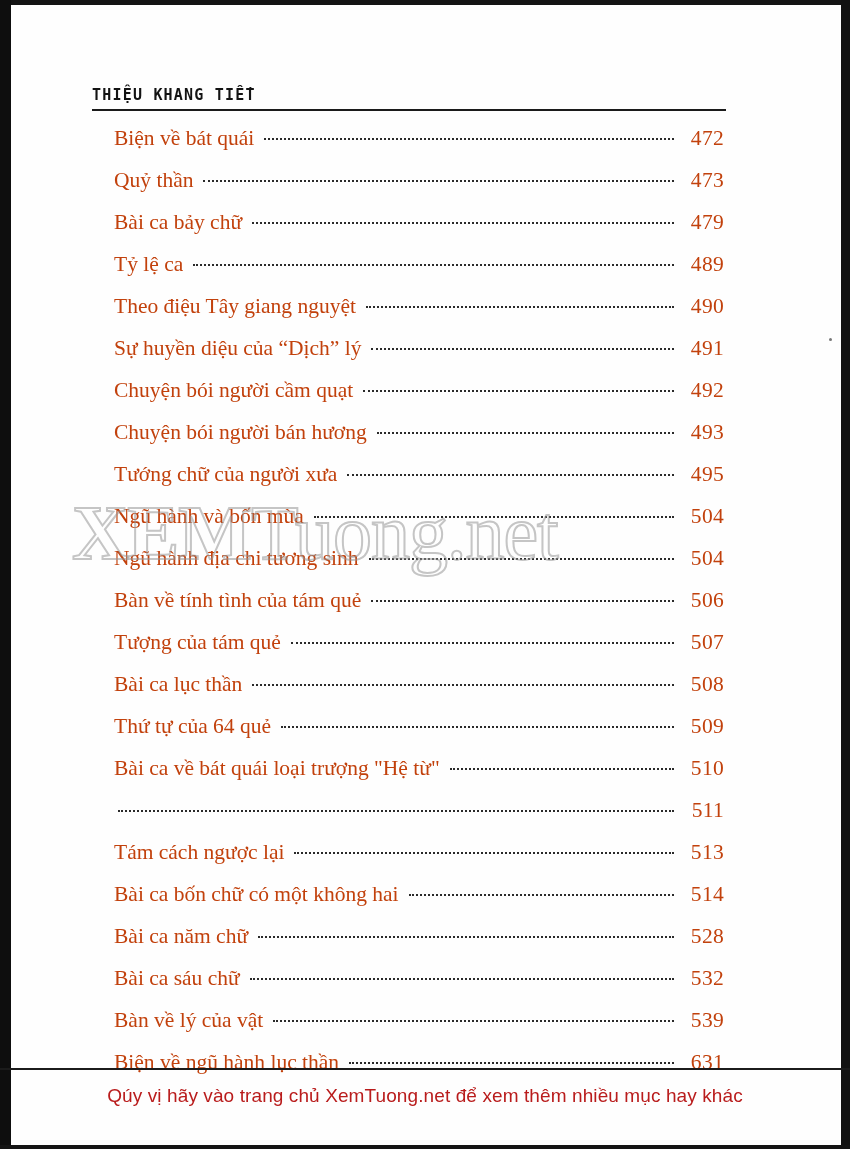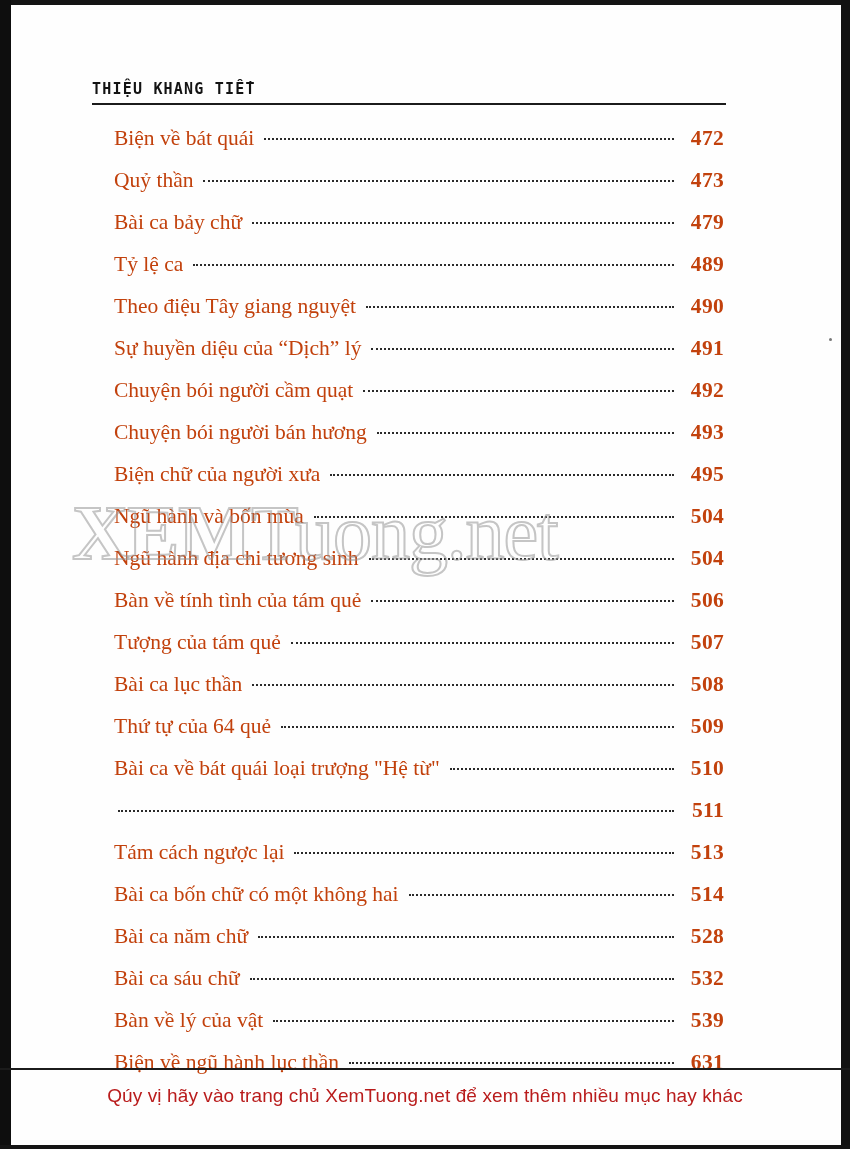--- a/index.html
+++ b/index.html
@@ -47,21 +47,21 @@
     position: absolute;
     left: 0; bottom: 0;
     width: 850px; height: 4px;
     background: #141414;
   }
 
   
   .header {
     position: absolute;
     left: 92px;
-    top: 80px;
+    top: 86px;
     width: 634px;
   }
   .header-title {
     font-family: "DejaVu Sans Mono", monospace;
     font-weight: bold;
     font-size: 15px;
     letter-spacing: 1.2px;
     color: #131313;
     padding-bottom: 5px;
     white-space: nowrap;
@@ -94,21 +94,21 @@
   }
   .toc-leader {
     flex: 1 1 auto;
     border-bottom: 2px dotted #2a2a2a;
     transform: translateY(-5px);
     margin: 0 4px;
     min-width: 18px;
   }
   .toc-page {
     flex: 0 0 auto;
-    font-weight: bold;
+    font-weight: normal;
     font-size: 21.5px;
     width: 46px;
     text-align: right;
     letter-spacing: 0.3px;
   }
 
   
   .speck {
     position: absolute;
     left: 829px;
@@ -230,21 +230,21 @@
       <span class="toc-page">492</span>
     </div>
 
     <div class="toc-row">
       <span class="toc-label">Chuyện bói người bán hương</span>
       <span class="toc-leader"></span>
       <span class="toc-page">493</span>
     </div>
 
     <div class="toc-row">
-      <span class="toc-label">Biện chữ của người xưa</span>
+      <span class="toc-label">Tướng chữ của người xưa</span>
       <span class="toc-leader"></span>
       <span class="toc-page">495</span>
     </div>
 
     <div class="toc-row">
       <span class="toc-label">Ngũ hành và bốn mùa</span>
       <span class="toc-leader"></span>
       <span class="toc-page">504</span>
     </div>
 

